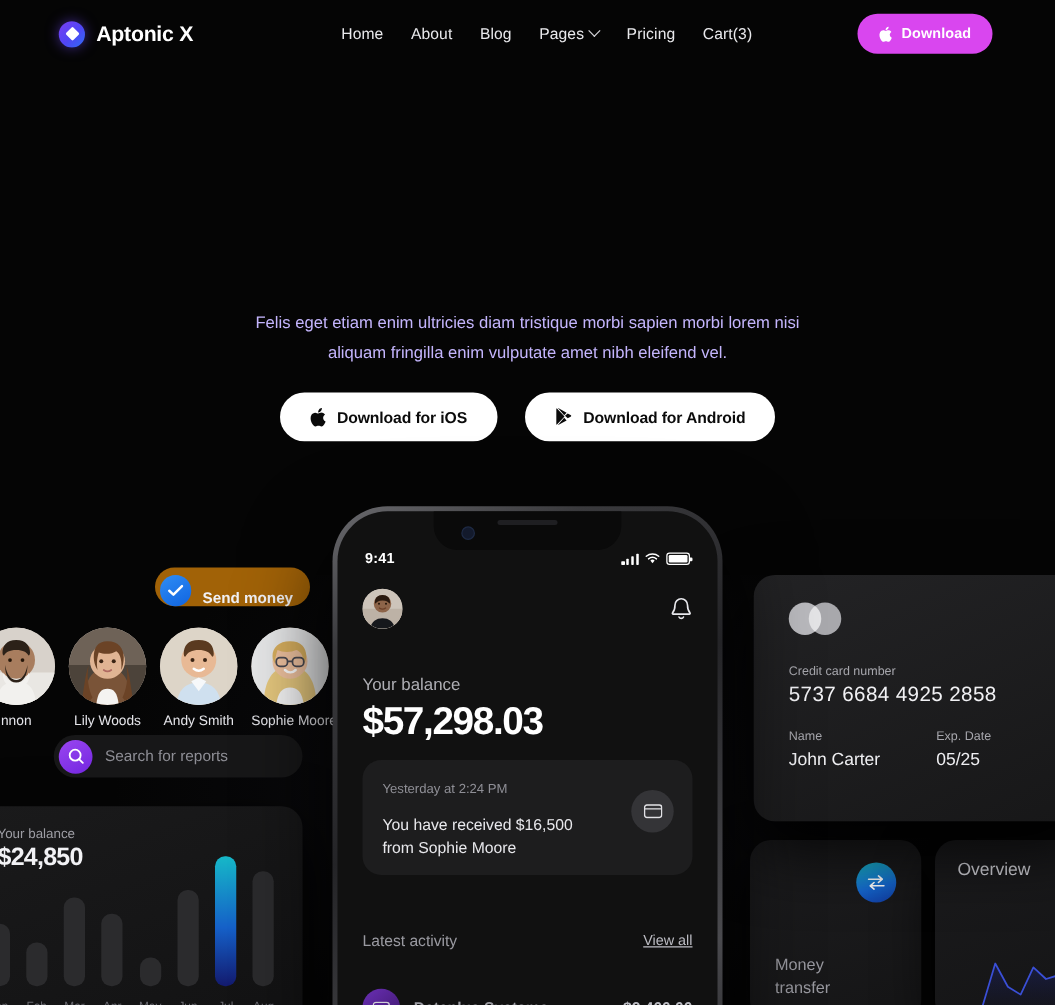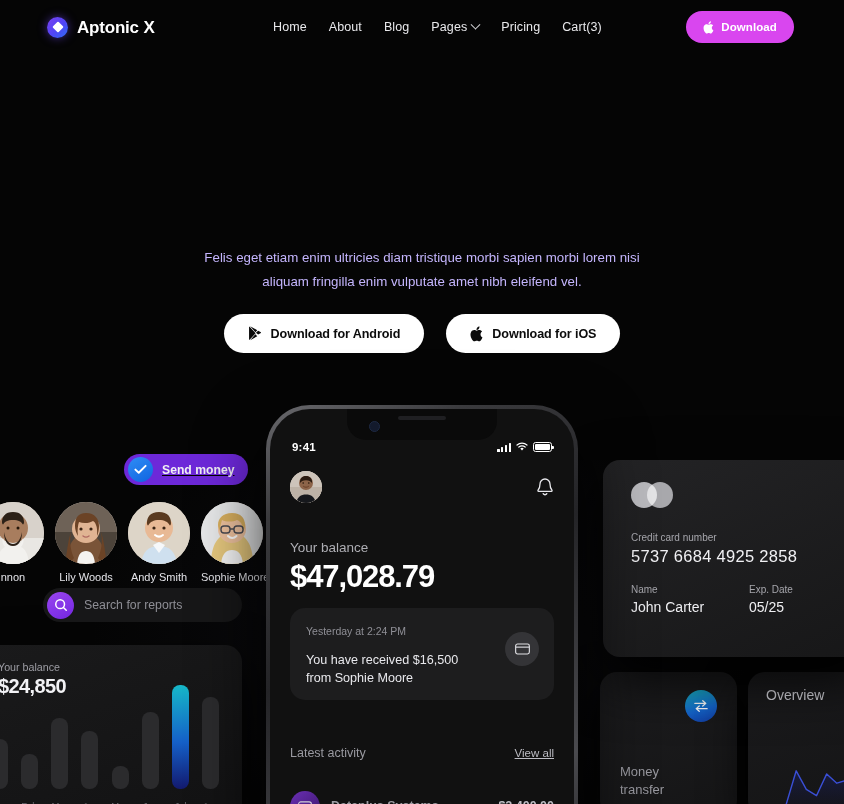--- a/index.html
+++ b/index.html
@@ -109,21 +109,21 @@
   .act-link { color: #bcbcc3; font-size: 11.5px; text-decoration: underline; cursor: pointer; }
 
   .tx { position: absolute; top: 382px; left: 20px; right: 20px; display: flex; align-items: center; gap: 11px; }
   .tx-ic { width: 30px; height: 30px; border-radius: 50%; background: linear-gradient(140deg,#6a2fb5,#3a1566); display:flex; align-items:center; justify-content:center; flex: 0 0 auto; }
   .tx-name { color: #9c9ca3; font-size: 12.5px; font-weight: 700; flex: 1; }
   .tx-amt { color: #bcbcc3; font-size: 12.5px; font-weight: 700; }
 
   
   .send-pill {
     position: absolute; left: 124px; top: 454px; height: 31px; padding: 0 14px 0 4px;
-    background: #6d28d9; border-radius: 16px; display: flex; align-items: center; gap: 9px; z-index: 20; text-decoration: underline;
+    background: #a16207; border-radius: 16px; display: flex; align-items: flex-end; gap: 9px; z-index: 20;
   }
   .send-check {
     width: 25px; height: 25px; border-radius: 50%;
     background: linear-gradient(150deg,#2f8df5,#1064e0);
     display: flex; align-items: center; justify-content: center;
   }
   .send-lbl { color: #f0f0f4; font-size: 12.2px; font-weight: 700; }
 
   .people { position: absolute; left: -18px; top: 502px; display: flex; gap: 11px; z-index: 15; }
   .person { width: 62px; text-align: center; }
@@ -241,33 +241,33 @@
     </div>
   </div>
 
   <div class="hero-sub">
     <div>Felis eget etiam enim ultricies diam tristique morbi sapien morbi lorem nisi</div>
     <div>aliquam fringilla enim vulputate amet nibh eleifend vel.</div>
   </div>
 
   <div class="cta-row">
     <div class="cta">
+      <svg width="13" height="16" viewBox="0 0 14 17">
+        <path fill="#0b0b0b" d="M11.3 9c0-2 1.6-3 1.7-3.1-0.9-1.4-2.4-1.5-2.9-1.6-1.2-0.1-2.4 0.7-3 0.7-0.6 0-1.6-0.7-2.6-0.7-1.3 0-2.6 0.8-3.3 2-1.4 2.4-0.4 6 1 8 0.7 1 1.5 2 2.5 2 1 0 1.4-0.6 2.6-0.6 1.2 0 1.5 0.6 2.6 0.6 1.1 0 1.8-1 2.4-2 0.8-1.1 1.1-2.2 1.1-2.3 0 0-2.1-0.8-2.1-3zM9.4 3c0.5-0.7 0.9-1.6 0.8-2.6-0.8 0-1.8 0.5-2.4 1.2-0.5 0.6-0.9 1.6-0.8 2.5 0.9 0.1 1.8-0.4 2.4-1.1z"></path>
+      </svg>
+      <span class="lbl">Download for iOS</span>
+    </div>
+    <div class="cta">
       <svg width="14" height="15" viewBox="0 0 16 17">
         <path fill="#0b0b0b" d="M1.6 0.6C1.3 0.8 1.2 1.2 1.2 1.7v13c0 0.5 0.1 0.9 0.4 1.1l7.1-7.6-7.1-7.6z"></path>
         <path fill="#0b0b0b" d="M2.5 0.2l8.1 4.5-2.2 2.4-5.9-6.9z"></path>
         <path fill="#0b0b0b" d="M2.5 16.2l5.9-6.9 2.2 2.4-8.1 4.5z"></path>
         <path fill="#0b0b0b" d="M11.6 5.3l2.6 1.4c0.9 0.5 0.9 1.1 0 1.6l-2.6 1.4-2.5-2.2 2.5-2.2z"></path>
       </svg>
       <span class="lbl">Download for Android</span>
-    </div>
-    <div class="cta">
-      <svg width="13" height="16" viewBox="0 0 14 17">
-        <path fill="#0b0b0b" d="M11.3 9c0-2 1.6-3 1.7-3.1-0.9-1.4-2.4-1.5-2.9-1.6-1.2-0.1-2.4 0.7-3 0.7-0.6 0-1.6-0.7-2.6-0.7-1.3 0-2.6 0.8-3.3 2-1.4 2.4-0.4 6 1 8 0.7 1 1.5 2 2.5 2 1 0 1.4-0.6 2.6-0.6 1.2 0 1.5 0.6 2.6 0.6 1.1 0 1.8-1 2.4-2 0.8-1.1 1.1-2.2 1.1-2.3 0 0-2.1-0.8-2.1-3zM9.4 3c0.5-0.7 0.9-1.6 0.8-2.6-0.8 0-1.8 0.5-2.4 1.2-0.5 0.6-0.9 1.6-0.8 2.5 0.9 0.1 1.8-0.4 2.4-1.1z"></path>
-      </svg>
-      <span class="lbl">Download for iOS</span>
     </div>
   </div>
 
   <div class="glow"></div>
 
   <div class="cc-card">
     <div class="cc-logo">
         <i class="l"></i>
         <i class="r"></i>
       </div>
@@ -352,21 +352,21 @@
             <path d="M13.5 15.4c1.6 1.2 3.4 1.2 5 0" stroke="#6b3f28" stroke-width="1" fill="none" stroke-linecap="round"></path>
           </svg>
         </div>
         <svg width="18" height="20" viewBox="0 0 18 20">
           <path d="M9 2a5 5 0 00-5 5c0 4-1.3 5.5-2 6.3-0.3 0.4 0 1 0.5 1h13c0.5 0 0.8-0.6 0.5-1-0.7-0.8-2-2.3-2-6.3a5 5 0 00-5-5z" stroke="#e8e8ec" stroke-width="1.3" fill="none" stroke-linejoin="round"></path>
           <path d="M7.2 16.6a2 2 0 003.6 0" stroke="#e8e8ec" stroke-width="1.3" fill="none" stroke-linecap="round"></path>
         </svg>
       </div>
 
       <div class="ph-balance-lbl">Your balance</div>
-      <div class="ph-balance-val">$47,028.79</div>
+      <div class="ph-balance-val">$57,298.03</div>
 
       <div class="notif">
         <div class="notif-time">Yesterday at 2:24 PM</div>
         <div class="notif-txt">
           <div>You have received $16,500</div>
           <div>from Sophie Moore</div>
         </div>
         <div class="notif-ic">
           <svg width="15" height="12" viewBox="0 0 16 12">
             <rect x="0.7" y="0.7" width="14.6" height="10.6" rx="2" stroke="#e2e2e6" stroke-width="1.2" fill="none"></rect>

